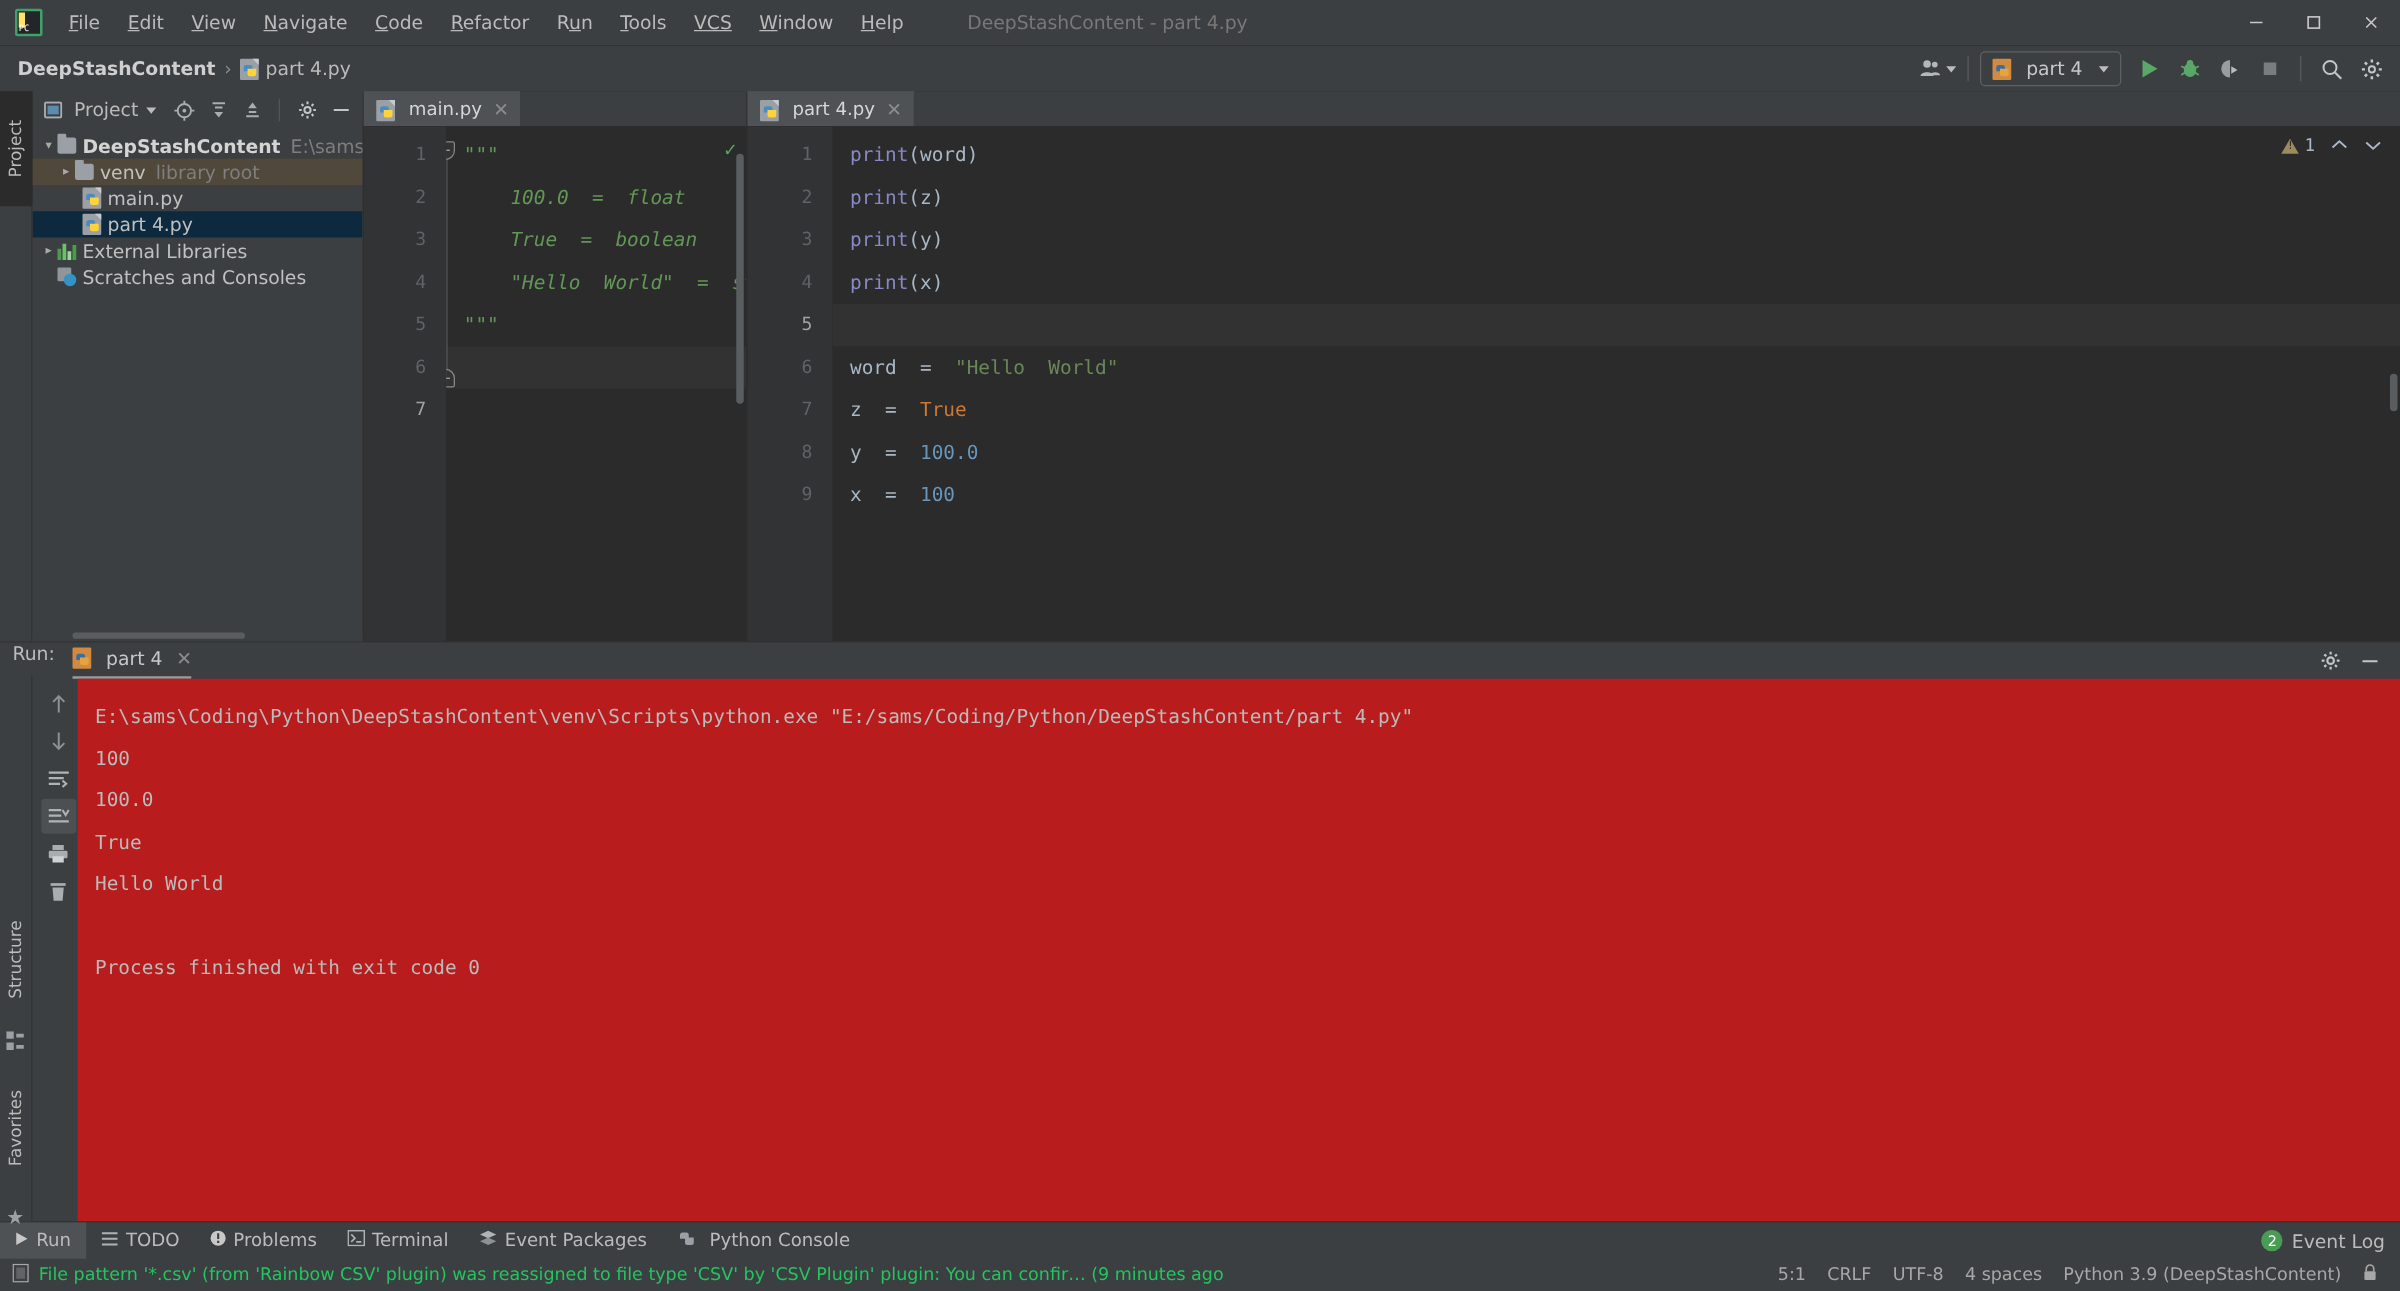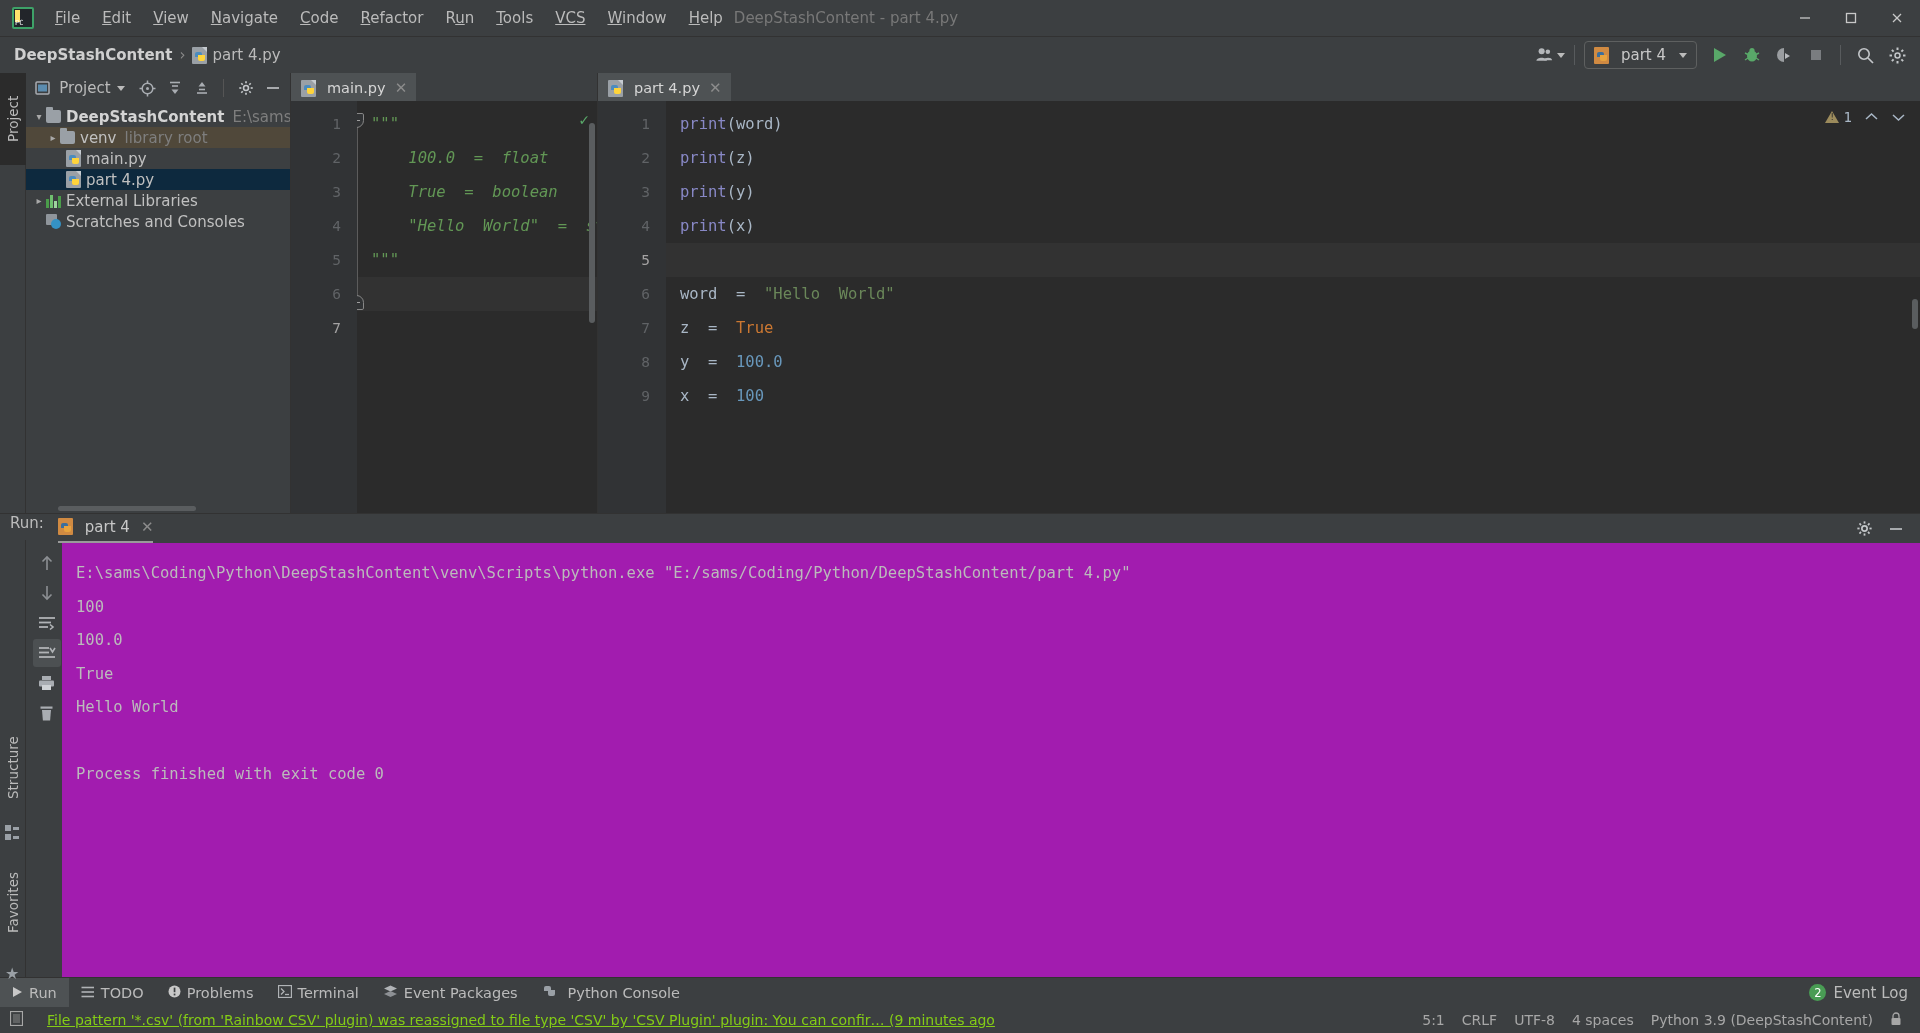--- a/index.html
+++ b/index.html
@@ -22,21 +22,21 @@
   .pc-logo .sq { position:absolute; inset:0; background:#22252a; border:2px solid #3ea268; border-radius:2px;}
   .pc-logo .bar1{position:absolute;left:3px;top:3px;width:5px;height:12px;background:#ffe26b;}
   .pc-logo .bar2{position:absolute;left:10px;top:3px;width:8px;height:8px;background:#22252a;}
   .pc-logo .txt{position:absolute;left:3px;bottom:2px;font-size:7px;color:#fff;font-family:"DejaVu Sans Mono",monospace;}
   .menu { display: flex; align-items: center; }
   .menu-item {
     padding: 4px 11px; color: #bbbbbb; font-size: 15px; cursor: default;
   }
   .menu-item u { text-decoration: underline; }
   .win-title {
-    color: #787878; font-size: 15px;
+    margin-left: 40px; color: #787878; font-size: 15px;
   }
   .win-controls { margin-left: auto; display: flex; align-items: center; }
   .win-btn { width: 46px; height: 36px; display:flex; align-items:center; justify-content:center; color:#c8c8c8; font-size:17px;}
 
   
   .navbar {
     height: 36px; background: #3c3f41; display: flex; align-items: center;
     padding: 0 8px 0 14px; flex: none;
   }
   .crumb { display:flex; align-items:center; color:#bbbbbb; font-size:15px; }
@@ -138,32 +138,32 @@
   .run-head .lb{font-size:15px;color:#bbbbbb;margin-right:14px;}
   .run-tab{display:flex;align-items:center;gap:7px;font-size:15px;color:#c8c8c8;padding-bottom:2px;border-bottom:2px solid #9a9a9a;}
   .run-tab .x{color:#8c8c8c;margin-left:4px;}
   .run-head-right{margin-left:auto;display:flex;align-items:center;gap:4px;padding-right:10px;}
   .run-main{flex:1;display:flex;min-height:0;}
   .runtools{width:62px;flex:none;display:flex;padding-top:6px;}
   .rtcol{width:31px;display:flex;flex-direction:column;align-items:center;gap:2px;}
   .rtbtn{width:28px;height:28px;display:flex;align-items:center;justify-content:center;border-radius:3px;}
   .rtbtn.on{background:#4c5052;}
   .rtdiv{width:20px;height:1px;background:#4e5254;margin:3px 0;}
-  .console{flex:1;background:#a21caf;padding:14px 0 0 14px;font-family:"DejaVu Sans Mono",monospace;
+  .console{flex:1;background:#b91c1c;padding:14px 0 0 14px;font-family:"DejaVu Sans Mono",monospace;
     font-size:15.5px;color:#bbbbbb;line-height:33.5px;overflow:hidden;}
 
   
   .tw-bar{height:30px;background:#3c3f41;display:flex;align-items:center;flex:none;border-top:1px solid #323232;}
   .tw-item{display:flex;align-items:center;gap:6px;height:30px;padding:0 12px;font-size:14.5px;color:#bbbbbb;}
   .tw-item.sel{background:#4e5254;}
   .tw-right{margin-left:auto;display:flex;align-items:center;gap:7px;padding-right:12px;}
   .badge{width:17px;height:17px;border-radius:50%;background:#499c54;color:#fff;font-size:11.5px;
     display:flex;align-items:center;justify-content:center;}
   .status{height:26px;background:#3c3f41;display:flex;align-items:center;flex:none;font-size:14px;color:#a7a7a7;padding:0 10px;}
-  .status .msg{color:#84cc16;margin-left:24px;white-space:nowrap;overflow:hidden;max-width:1000px;text-decoration:underline;}
+  .status .msg{color:#22c55e;margin-left:8px;white-space:nowrap;overflow:hidden;max-width:1000px;}
   .status-right{margin-left:auto;display:flex;align-items:center;gap:17px;padding-right:8px;}
 </style>
 </head>
 <body>
 
 <div class="app">
 
   <div class="titlebar">
     <div class="pc-logo">
       <div class="sq"></div>

